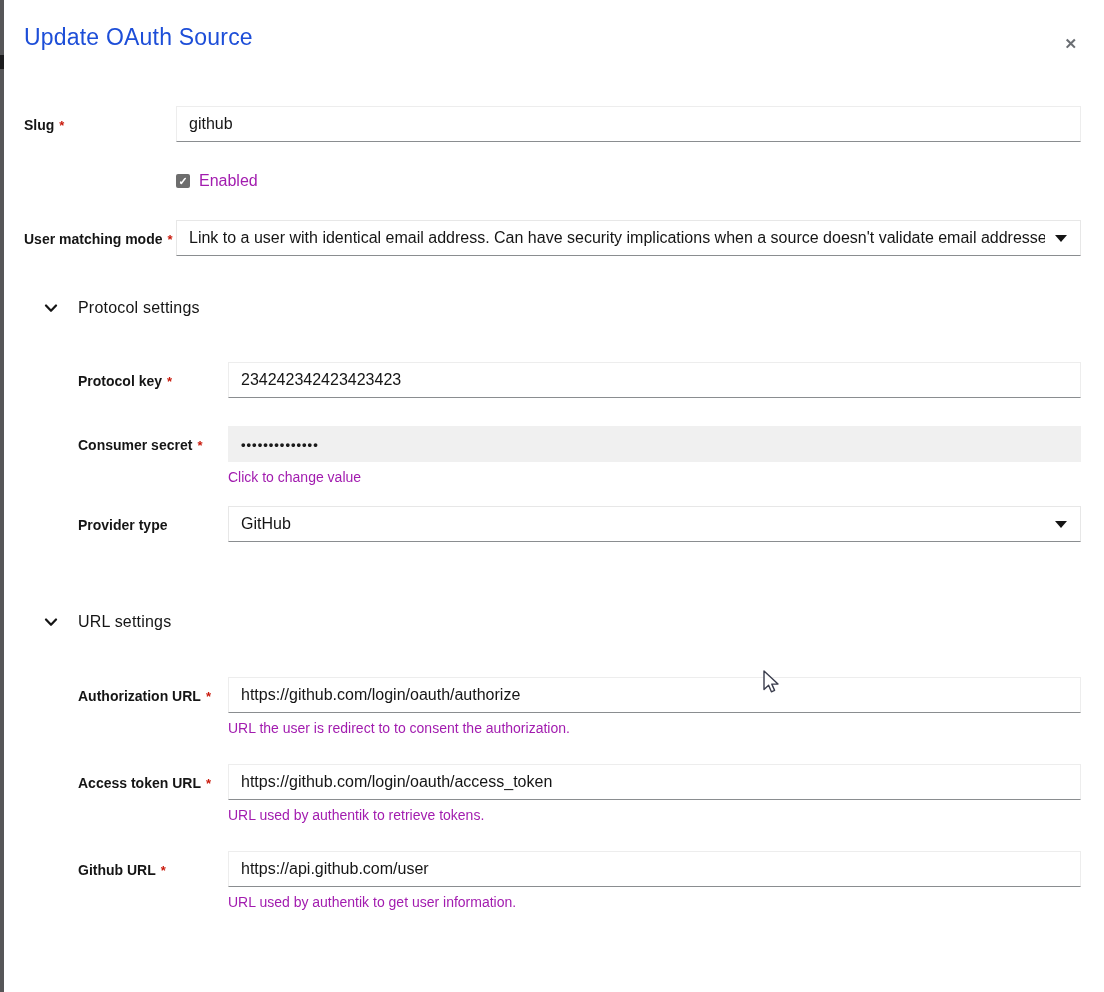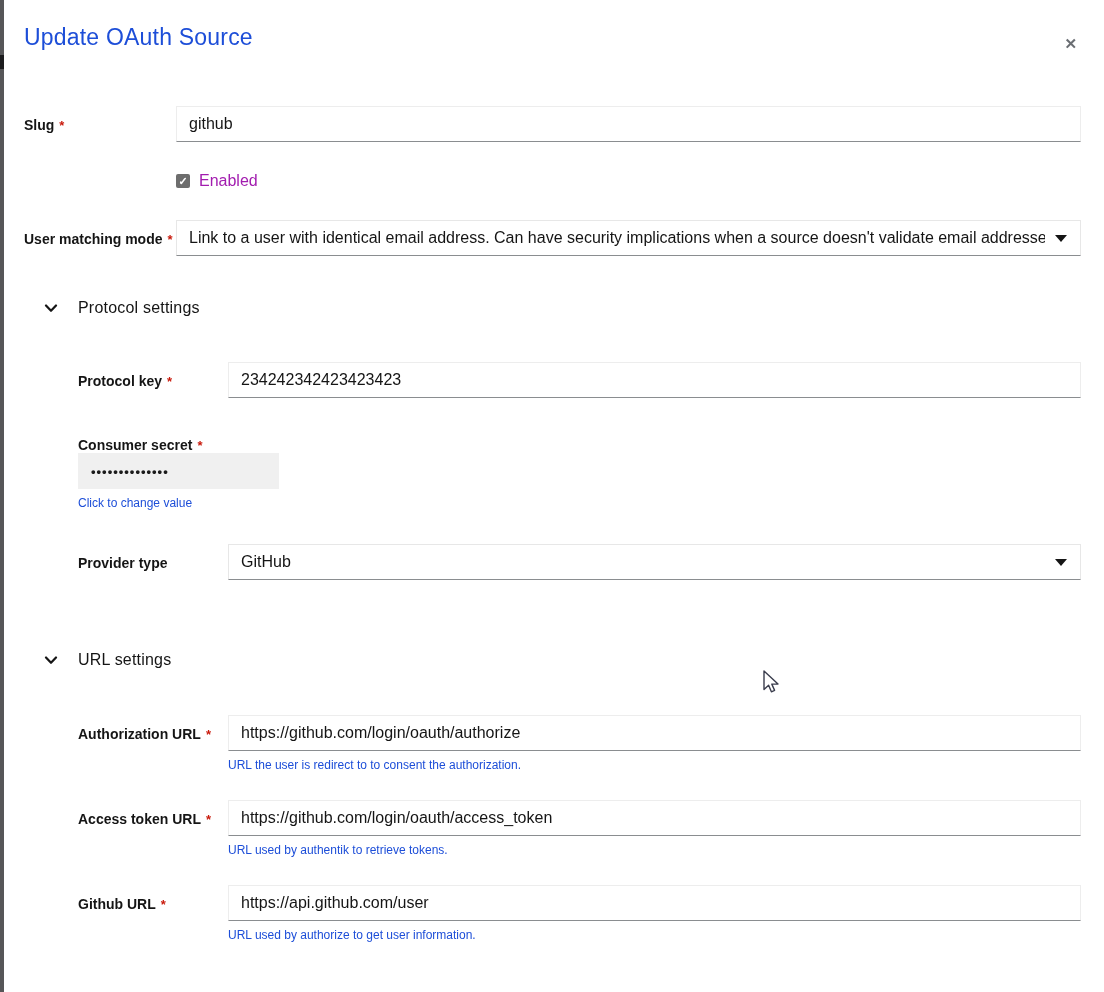--- a/index.html
+++ b/index.html
@@ -81,27 +81,27 @@
 
   .section-header {
     display: flex; align-items: center;
     margin-left: 20px; cursor: pointer;
   }
   .chev { display: inline-flex; width: 14px; justify-content: center; }
   .section-title { font-size: 16px; color: #151515; margin-left: 20px; letter-spacing: 0.2px; }
 
   .nested { margin-left: 54px; }
 
-  .helper { font-size: 12px; color: #1d4ed8; margin-top: 7px; }
+  .helper { font-size: 14px; color: #a21caf; margin-top: 7px; }
 
   
   .row-user-matching { margin-bottom: 0; }
   .hdr-protocol { margin-top: 43px; margin-bottom: 45px; }
   .row-consumer-key { margin-bottom: 28px; }
-  .row-consumer-secret { margin-bottom: 34px; flex-direction: column; }
+  .row-consumer-secret { margin-bottom: 21px; }
   .row-provider-type { margin-bottom: 0; }
   .hdr-url { margin-top: 71px; margin-bottom: 46px; }
   .row-url { margin-bottom: 28px; }
   .row-url:last-child { margin-bottom: 0; }
 
   .cursor { position: absolute; left: 760px; top: 670px; width: 22px; height: 26px; pointer-events: none; }
 </style>
 </head>
 <body>
 
@@ -218,21 +218,21 @@
         <div class="helper">URL used by authentik to retrieve tokens.</div>
       </div>
     </div>
 
     <div class="row nested row-url">
       <div class="lbl">
         <span>Github URL</span><span class="req">*</span>
       </div>
       <div class="ctl">
         <input class="input" type="text" value="https://api.github.com/user" style="">
-        <div class="helper">URL used by authorize to get user information.</div>
+        <div class="helper">URL used by authentik to get user information.</div>
       </div>
     </div>
 
   </div>
 </div>
 
 <div class="cursor">
   <svg width="22" height="26" viewBox="0 0 22 26">
     <path d="M4 1 L4 19.5 L8.6 15.3 L11.4 21.8 L14.6 20.4 L11.8 14.1 L18 14.1 Z" fill="#ffffff" stroke="#3a3d4d" stroke-width="1.4" stroke-linejoin="round"></path>
   </svg>

